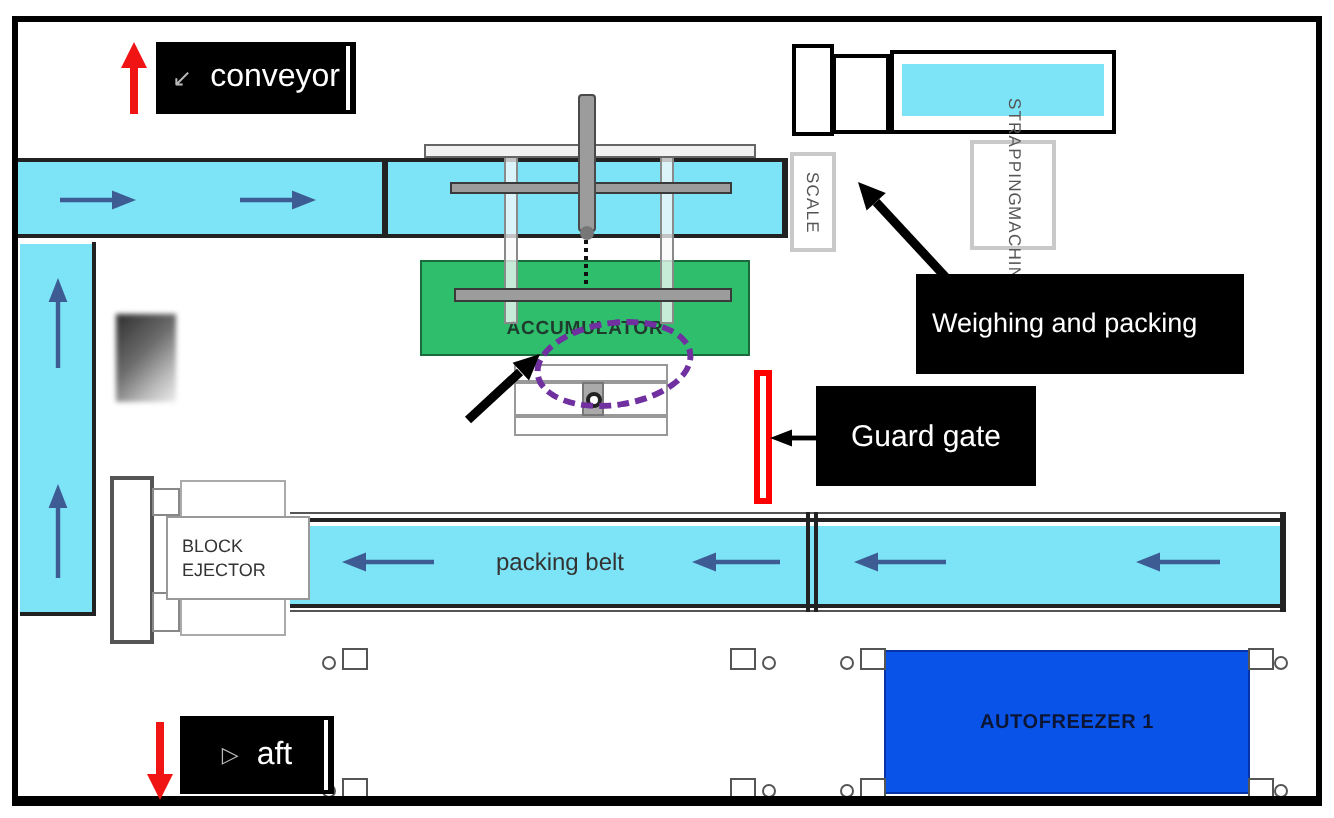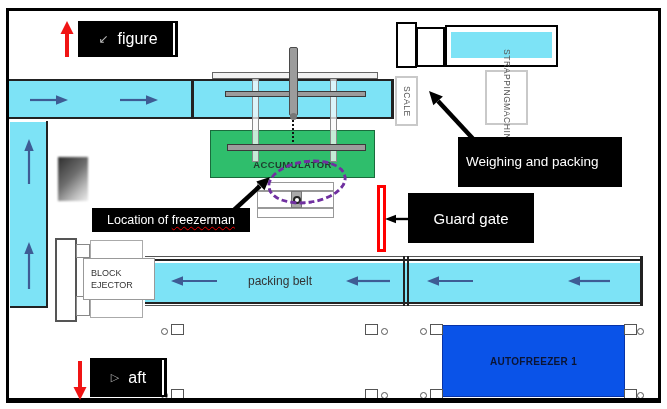--- a/index.html
+++ b/index.html
@@ -131,36 +131,32 @@
   </div>
   <div class="abs eqbox" style="left:485px;top:70px;width:43px;height:55px;z-index:20;">
     <div class="vtext" style="width:100%;height:100%;line-height:1.6;">
       <span style="display:block;">STRAPPING</span>
       <span style="display:block;">MACHINE</span>
     </div>
   </div>
 
   <div class="abs blabel dir-label" style="left:78px;top:21px;width:100px;height:36px;">
     <span class="dir-icon">↙</span>
-    <span>figure</span>
+    <span>conveyor</span>
     <span class="innerline"></span>
   </div>
 
   <div class="abs blabel dir-label" style="left:90px;top:358px;width:77px;height:39px;">
     <span class="dir-icon" style="font-size:11px;">▷</span>
     <span>aft</span>
     <span class="innerline"></span>
   </div>
 
-  <div class="abs blabel" style="left:92px;top:208px;width:158px;height:24px;justify-content:center;font-size:12.5px;">
-    <span style="white-space:pre;">Location of </span>
-      <span class="wavy">freezerman</span>
-  </div>
-
-  <div class="abs blabel" style="left:408px;top:193px;width:126px;height:50px;justify-content:center;font-size:15px;">
+
+  <div class="abs blabel" style="left:408px;top:193px;width:110px;height:50px;justify-content:center;font-size:15px;">
     <span>Guard gate</span>
   </div>
 
   <div class="abs blabel ann-label" style="left:458px;top:137px;width:164px;height:50px;padding-left:8px;">
     <div>
       <div>Weighing and packing</div>
     </div>
   </div>
 
   <div class="abs frame"></div>

